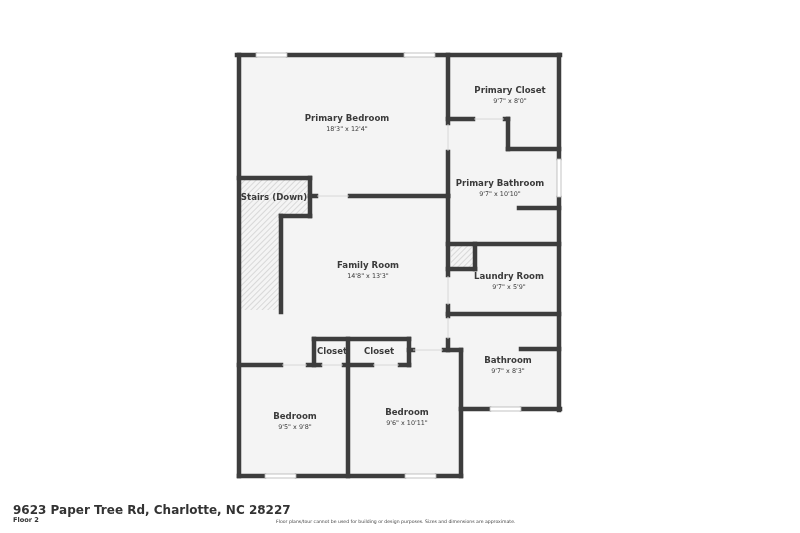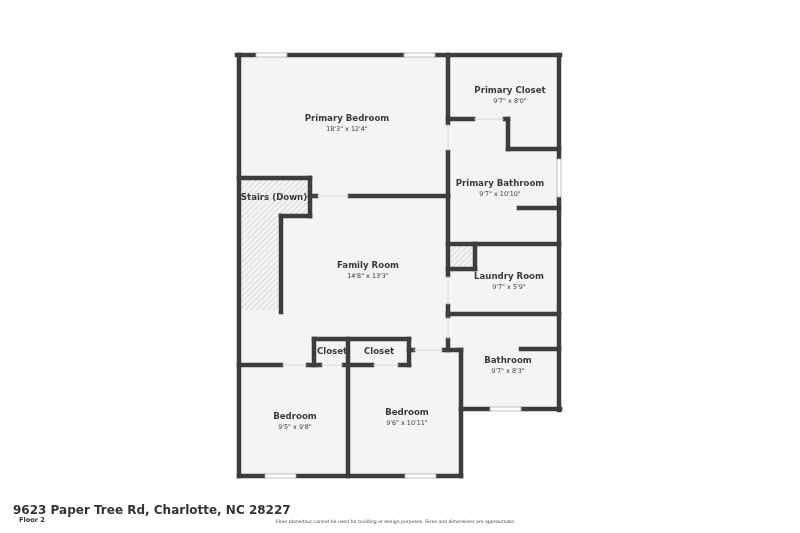--- a/index.html
+++ b/index.html
@@ -1,21 +1,21 @@
 <!DOCTYPE html>
 <html><head>
 <meta charset="utf-8">
 <style>
   html, body { margin:0; padding:0; background:#ffffff; }
   body { width:800px; height:533px; position:relative; overflow:hidden; font-family:"DejaVu Sans", sans-serif; }
   #plan { position:absolute; left:0; top:0; }
   .room-name { font-family:"DejaVu Sans", sans-serif; font-size:8.6px; font-weight:bold; fill:#3a3a3a; text-anchor:middle; }
   .room-dim { font-family:"DejaVu Sans", sans-serif; font-size:6.4px; fill:#3a3a3a; text-anchor:middle; }
   .footer-addr { position:absolute; left:13px; top:503px; font-size:12px; font-weight:bold; color:#333; }
-  .footer-floor { position:absolute; left:19px; top:516px; font-size:6.6px; font-weight:bold; color:#333; }
+  .footer-floor { position:absolute; left:13px; top:516px; font-size:6.6px; font-weight:bold; color:#333; }
   .footer-disc { position:absolute; left:276px; top:519px; font-size:4.6px; color:#444; white-space:nowrap; }
 </style>
 </head>
 <body>
 
 <svg id="plan" width="800" height="533" viewBox="0 0 800 533">
   <defs>
     <pattern id="hatch" patternUnits="userSpaceOnUse" width="4" height="4" patternTransform="rotate(45)">
       <rect width="4" height="4" fill="#f4f4f4"></rect>
       <line x1="0" y1="0" x2="0" y2="4" stroke="#bdbdbd" stroke-width="1"></line>

